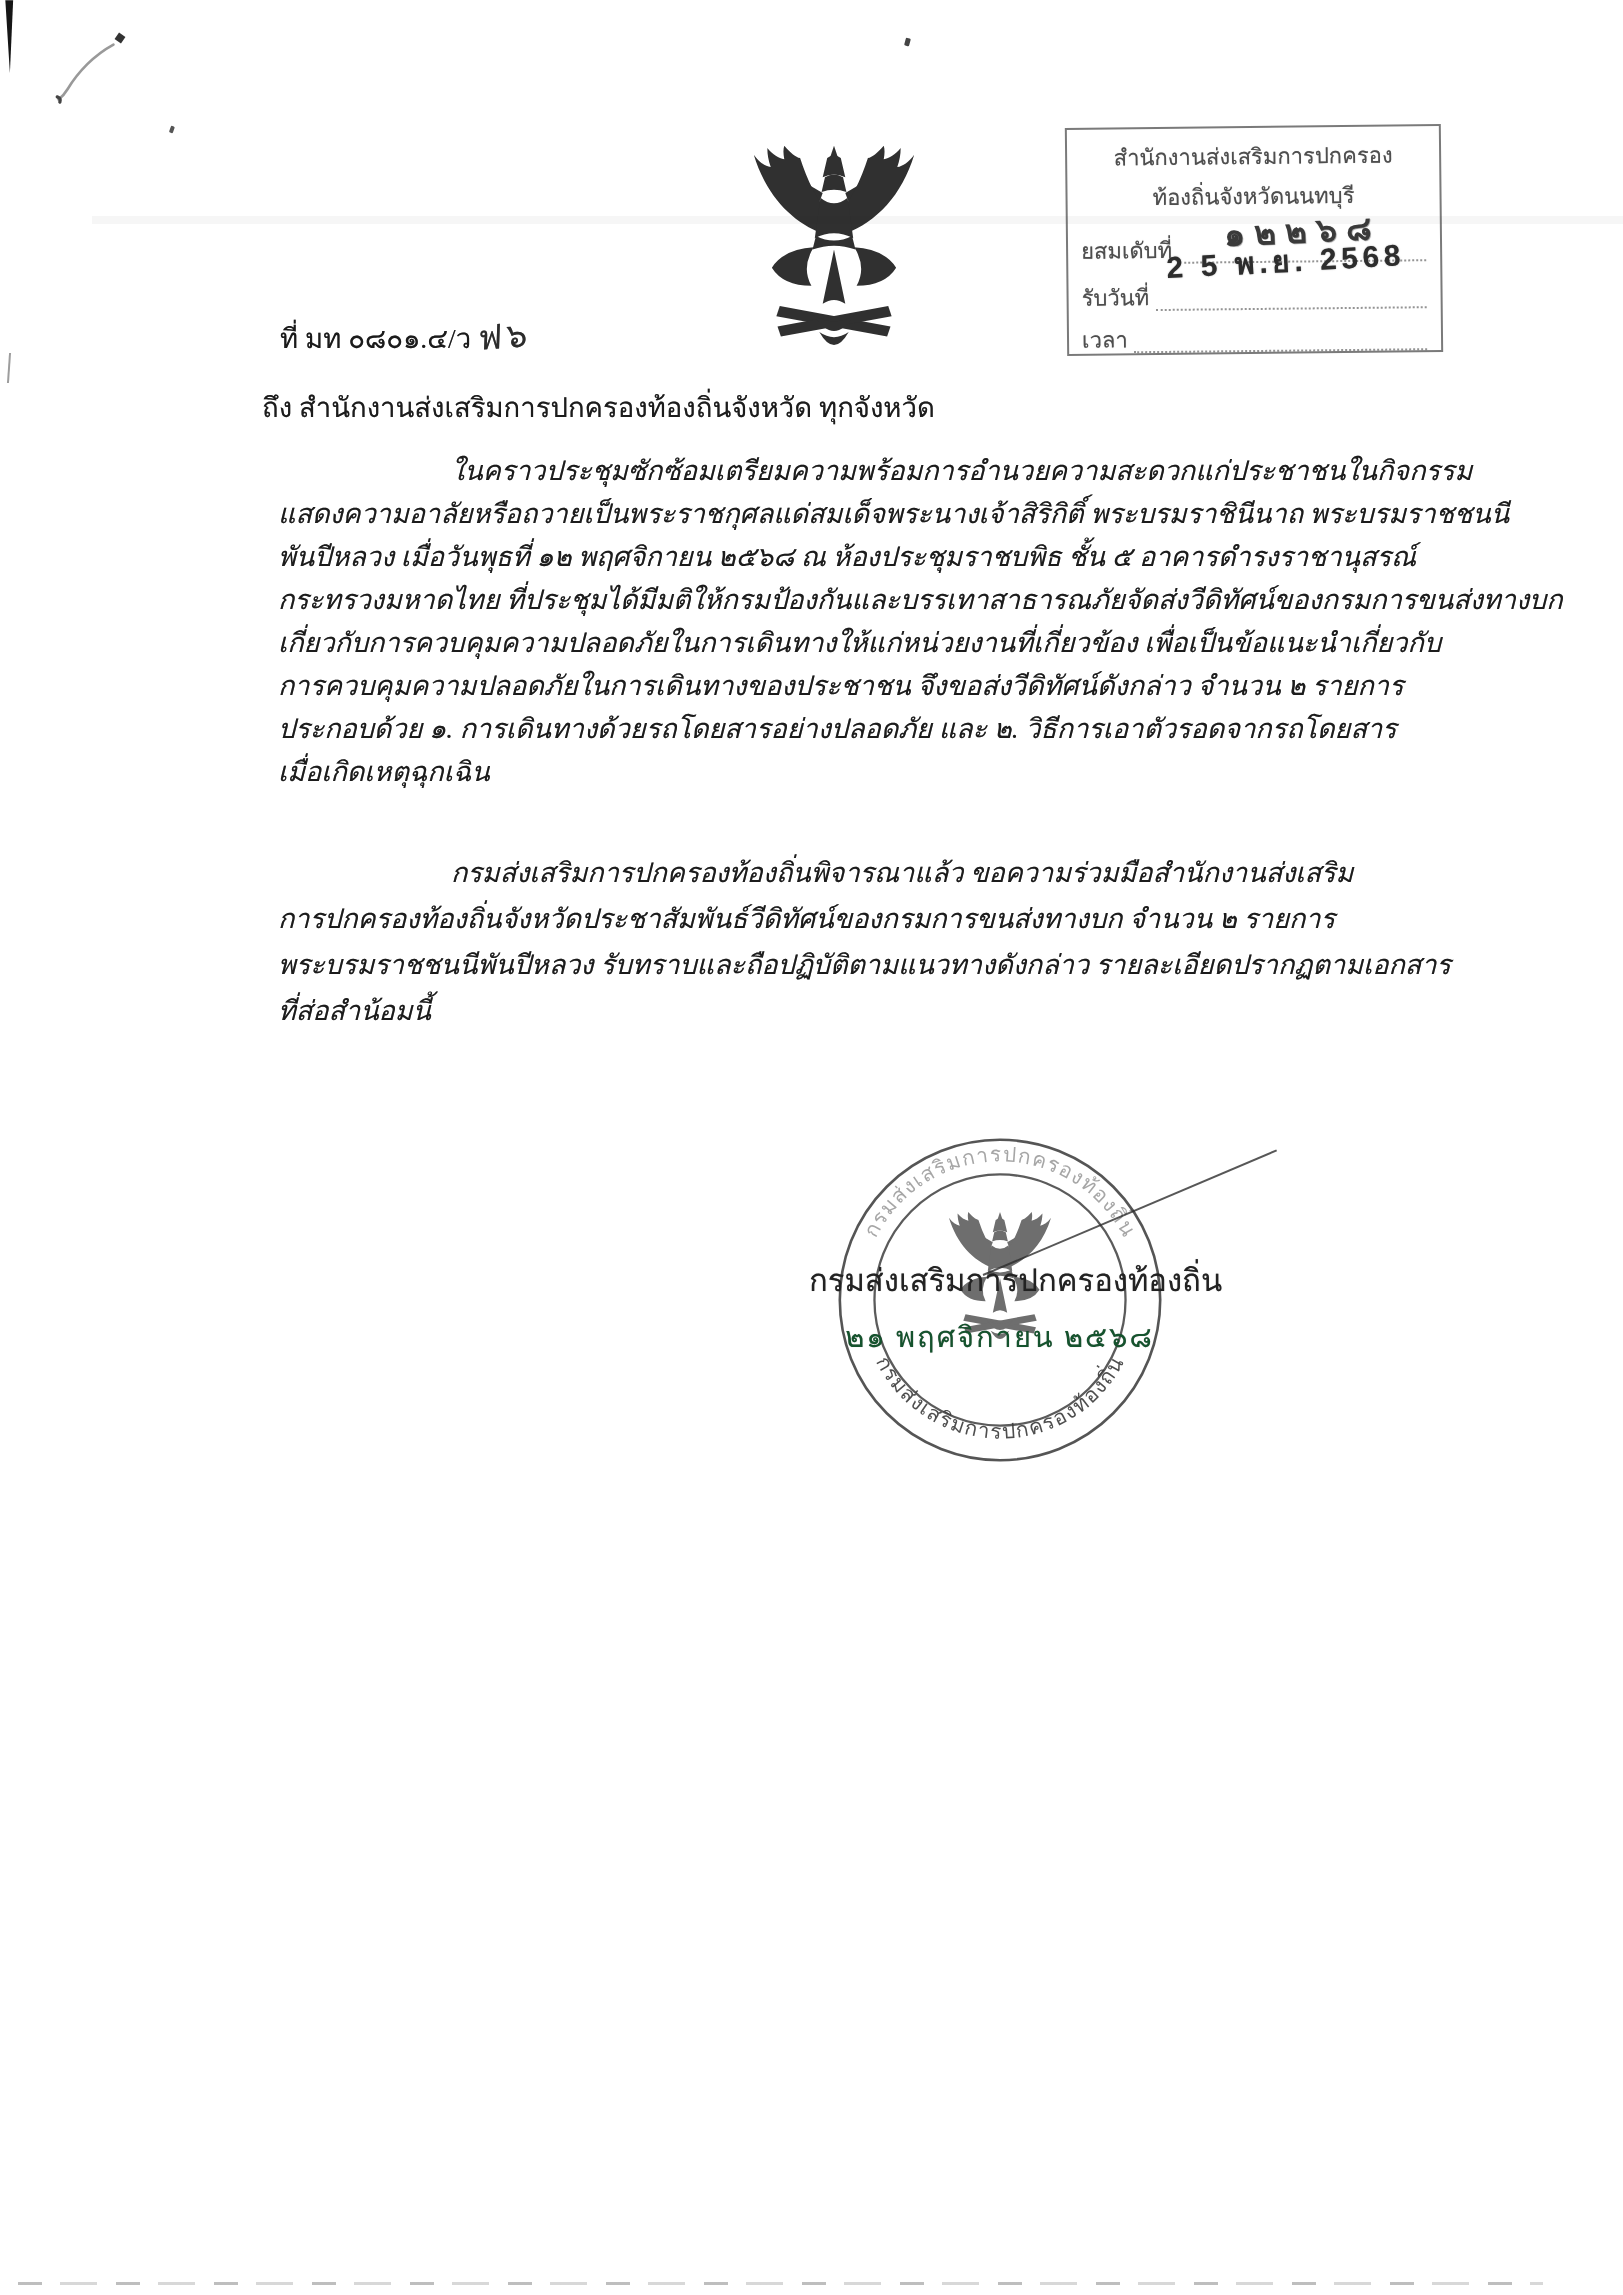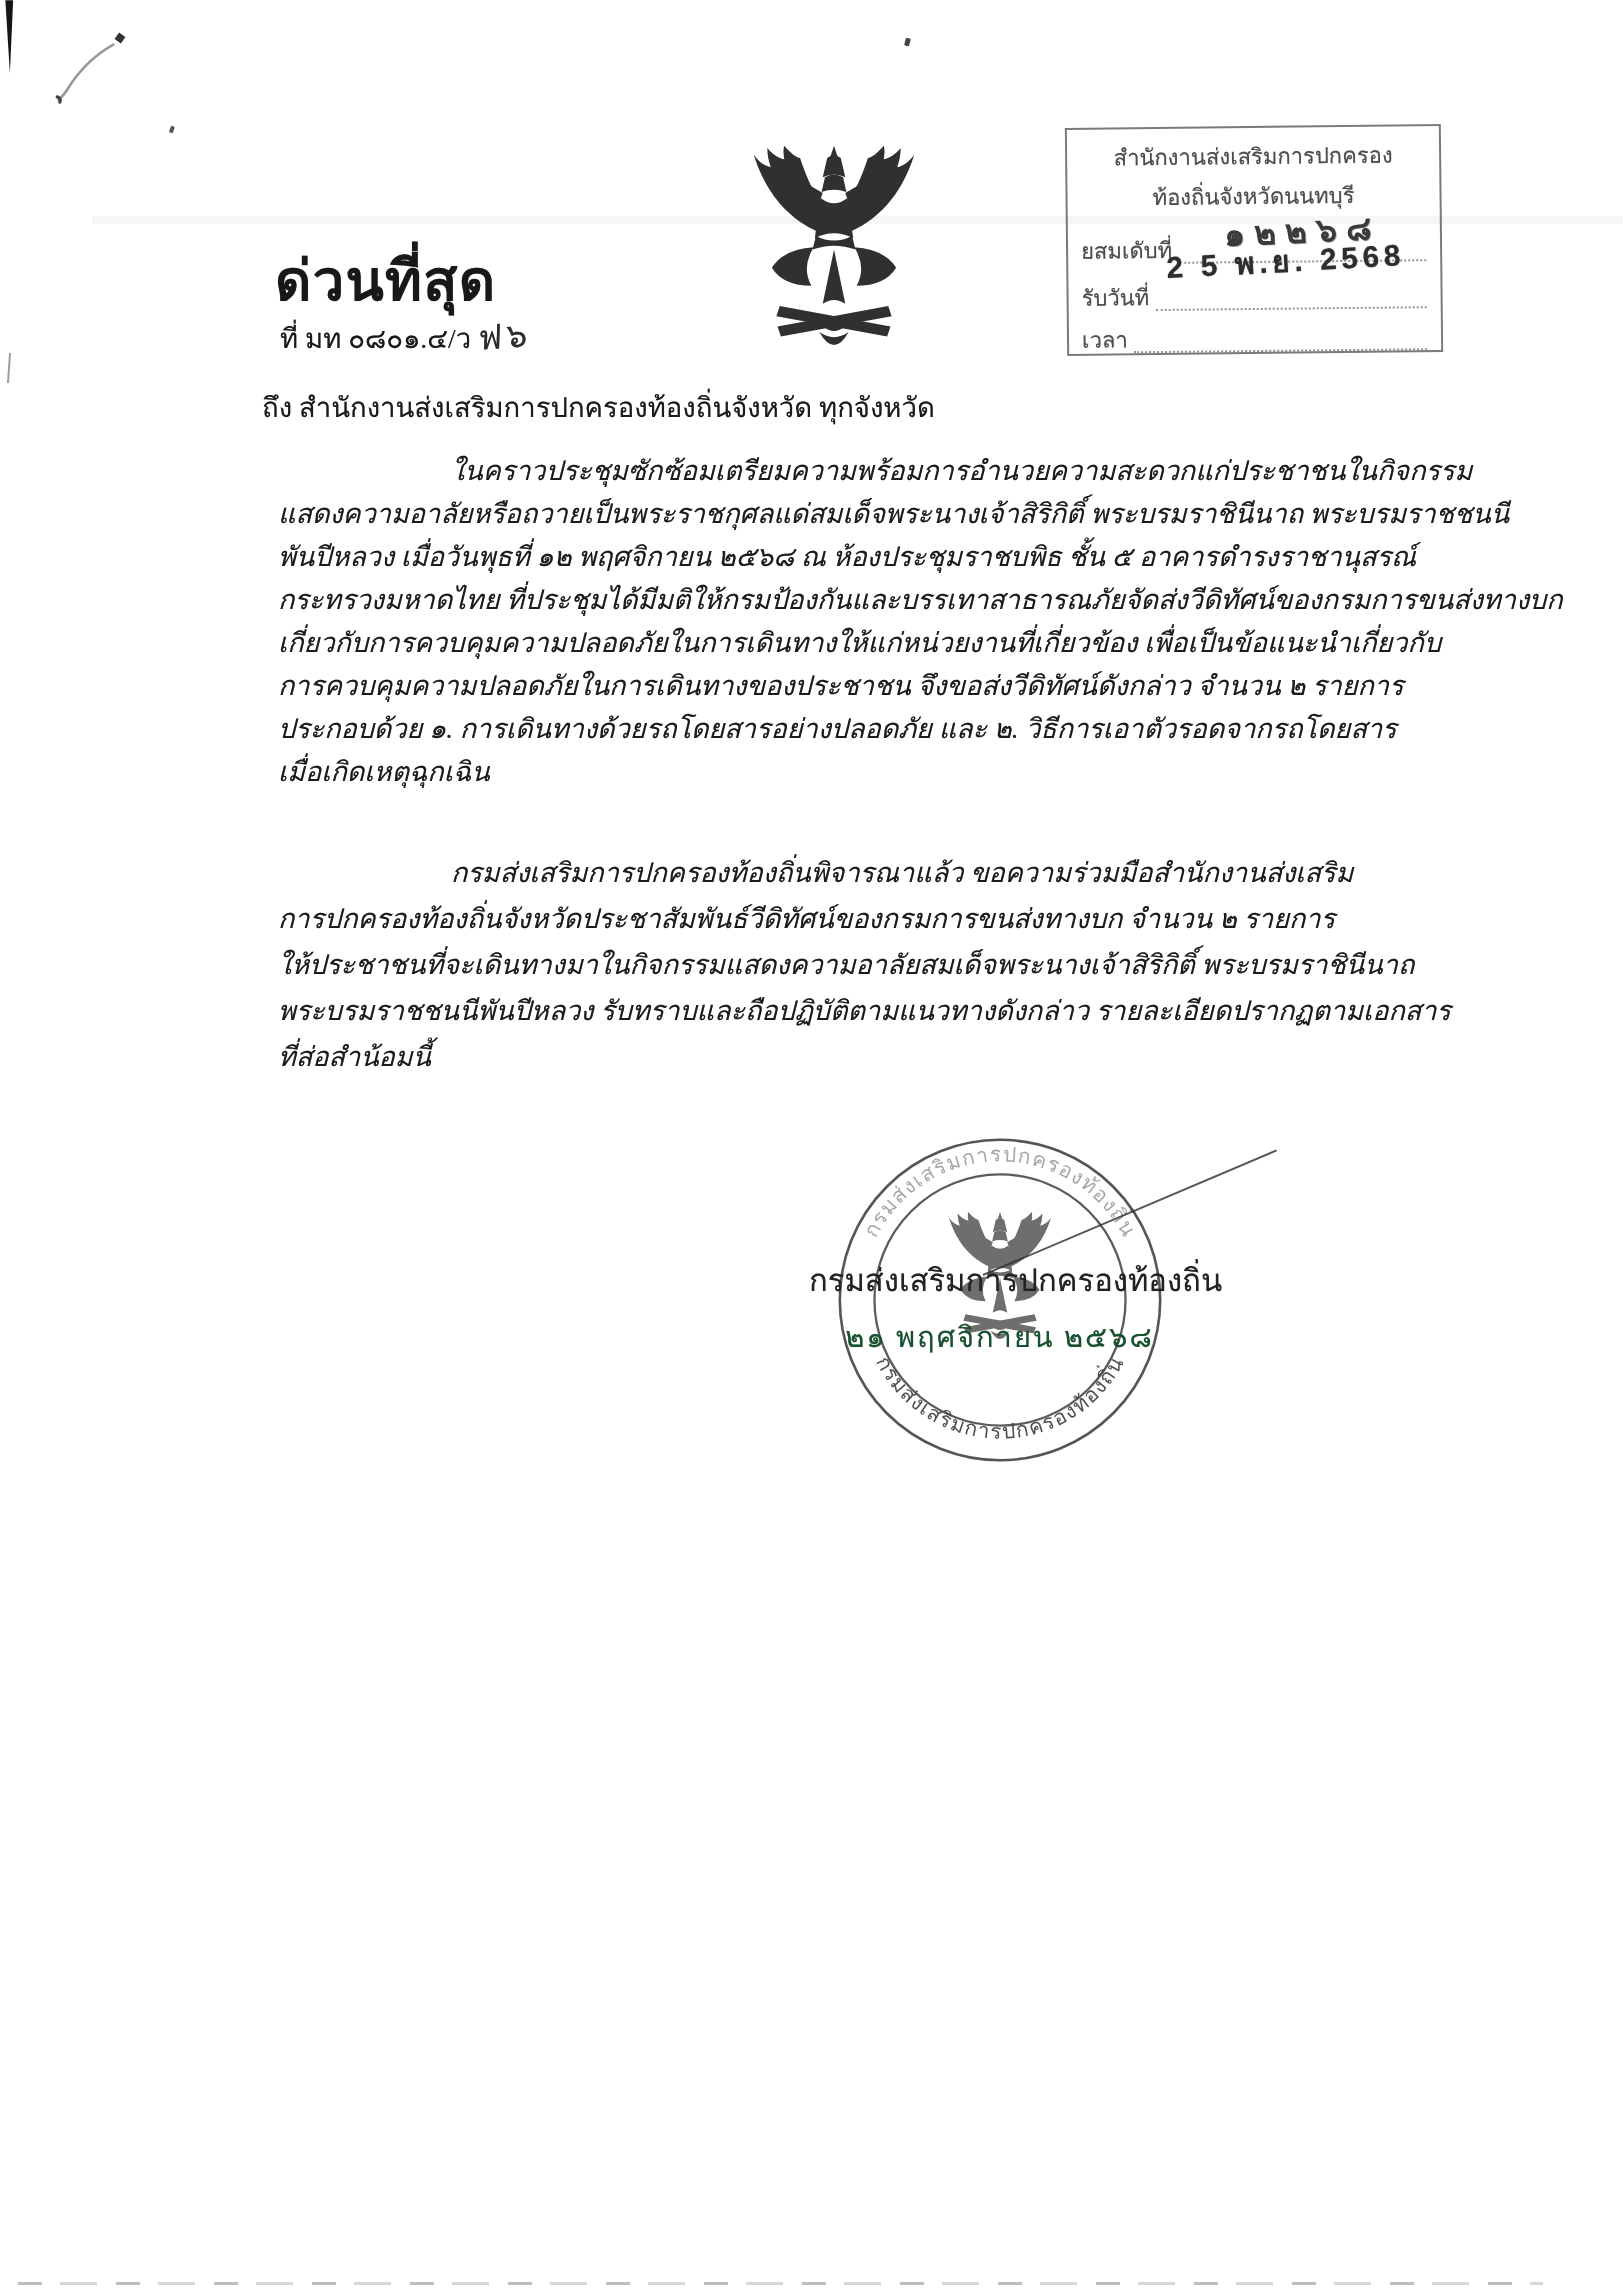--- a/index.html
+++ b/index.html
@@ -137,21 +137,20 @@
     <path d="M10 112 q8 -6 14 -16 q12 -20 30 -38 q18 -18 40 -30" fill="none" stroke="rgba(70,70,70,.55)" stroke-width="4" stroke-linecap="round"></path>
     <rect x="98" y="12" width="12" height="12" transform="rotate(35 104 18)" fill="#333"></rect>
     <path d="M8 108 q6 2 4 8" fill="none" stroke="#444" stroke-width="5" stroke-linecap="round"></path>
   </svg>
   <div class="abs artifact speck-a"></div>
   <div class="abs artifact speck-b"></div>
   <div class="abs artifact speck-c"></div>
   <div class="abs artifact scan-band"></div>
   <div class="abs artifact bottom-line"></div>
 
-  <div class="abs urgency">ด่วนที่สุด</div>
   <div class="abs ref-line">
     <span>ที่ มท ๐๘๐๑.๔/ว</span><span class="ref-handwritten">ฟ๖</span>
   </div>
 
   <svg class="abs garuda-top" viewBox="0 0 200 190">
     <use href="#garuda" fill="#1f1f1f" opacity="0.92"></use>
   </svg>
 
   <div class="abs stamp-box">
     <div class="stamp-center" style="top:10.5px">สำนักงานส่งเสริมการปกครอง</div>
@@ -181,21 +180,20 @@
     <div class="line">กระทรวงมหาดไทย ที่ประชุมได้มีมติให้กรมป้องกันและบรรเทาสาธารณภัยจัดส่งวีดิทัศน์ของกรมการขนส่งทางบก</div>
     <div class="line">เกี่ยวกับการควบคุมความปลอดภัยในการเดินทางให้แก่หน่วยงานที่เกี่ยวข้อง เพื่อเป็นข้อแนะนำเกี่ยวกับ</div>
     <div class="line">การควบคุมความปลอดภัยในการเดินทางของประชาชน จึงขอส่งวีดิทัศน์ดังกล่าว จำนวน ๒ รายการ</div>
     <div class="line">ประกอบด้วย ๑. การเดินทางด้วยรถโดยสารอย่างปลอดภัย และ ๒. วิธีการเอาตัวรอดจากรถโดยสาร</div>
     <div class="line">เมื่อเกิดเหตุฉุกเฉิน</div>
   </div>
 
   <div class="abs para" id="para2">
     <div class="line indent">กรมส่งเสริมการปกครองท้องถิ่นพิจารณาแล้ว ขอความร่วมมือสำนักงานส่งเสริม</div>
     <div class="line">การปกครองท้องถิ่นจังหวัดประชาสัมพันธ์วีดิทัศน์ของกรมการขนส่งทางบก จำนวน ๒ รายการ</div>
-    <div class="line">ให้ประชาชนที่จะเดินทางมาในกิจกรรมแสดงความอาลัยสมเด็จพระนางเจ้าสิริกิติ์ พระบรมราชินีนาถ</div>
     <div class="line">พระบรมราชชนนีพันปีหลวง รับทราบและถือปฏิบัติตามแนวทางดังกล่าว รายละเอียดปรากฏตามเอกสาร</div>
     <div class="line">ที่ส่อสำน้อมนี้</div>
   </div>
 
   <svg class="abs seal" viewBox="0 0 520 520">
     <defs>
       <path id="arcBottom" d="M 48 260 A 212 212 0 0 0 472 260" fill="none"></path>
       <path id="arcTop" d="M 48 260 A 212 212 0 0 1 472 260" fill="none"></path>
     </defs>
     <circle cx="260" cy="260" r="245" fill="none" stroke="#2e2e2e" stroke-width="4" opacity="0.88"></circle>

